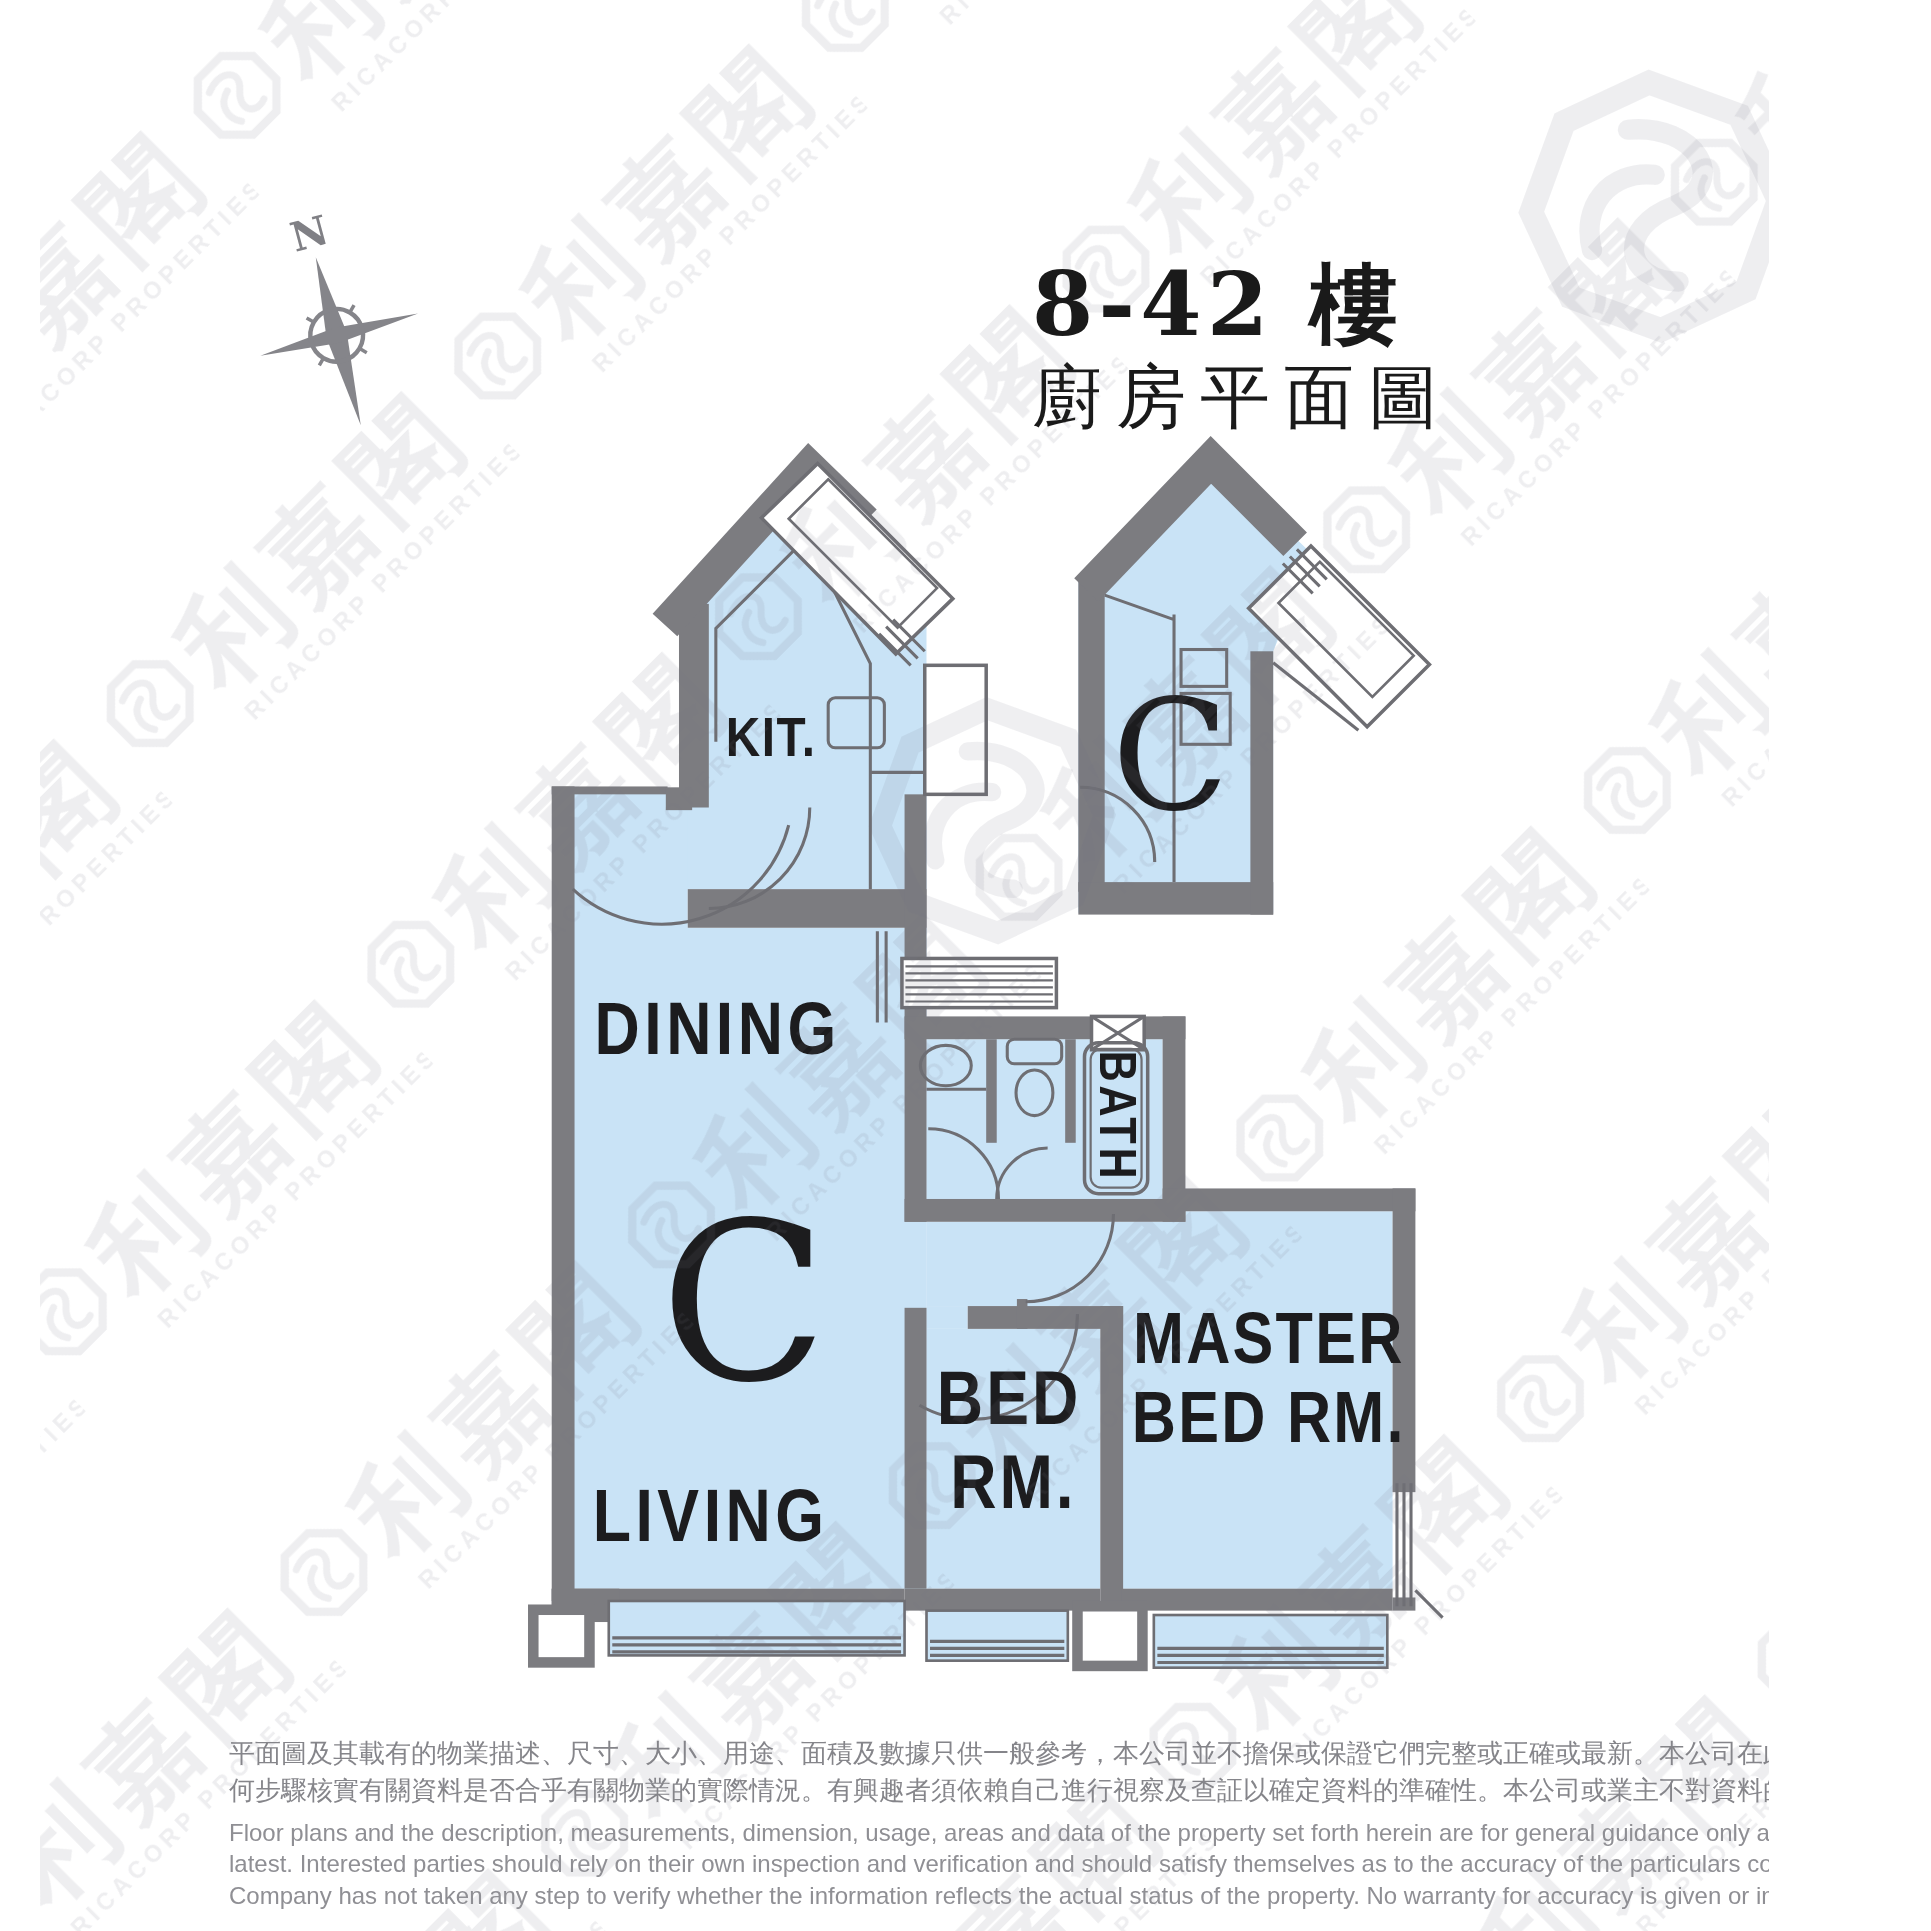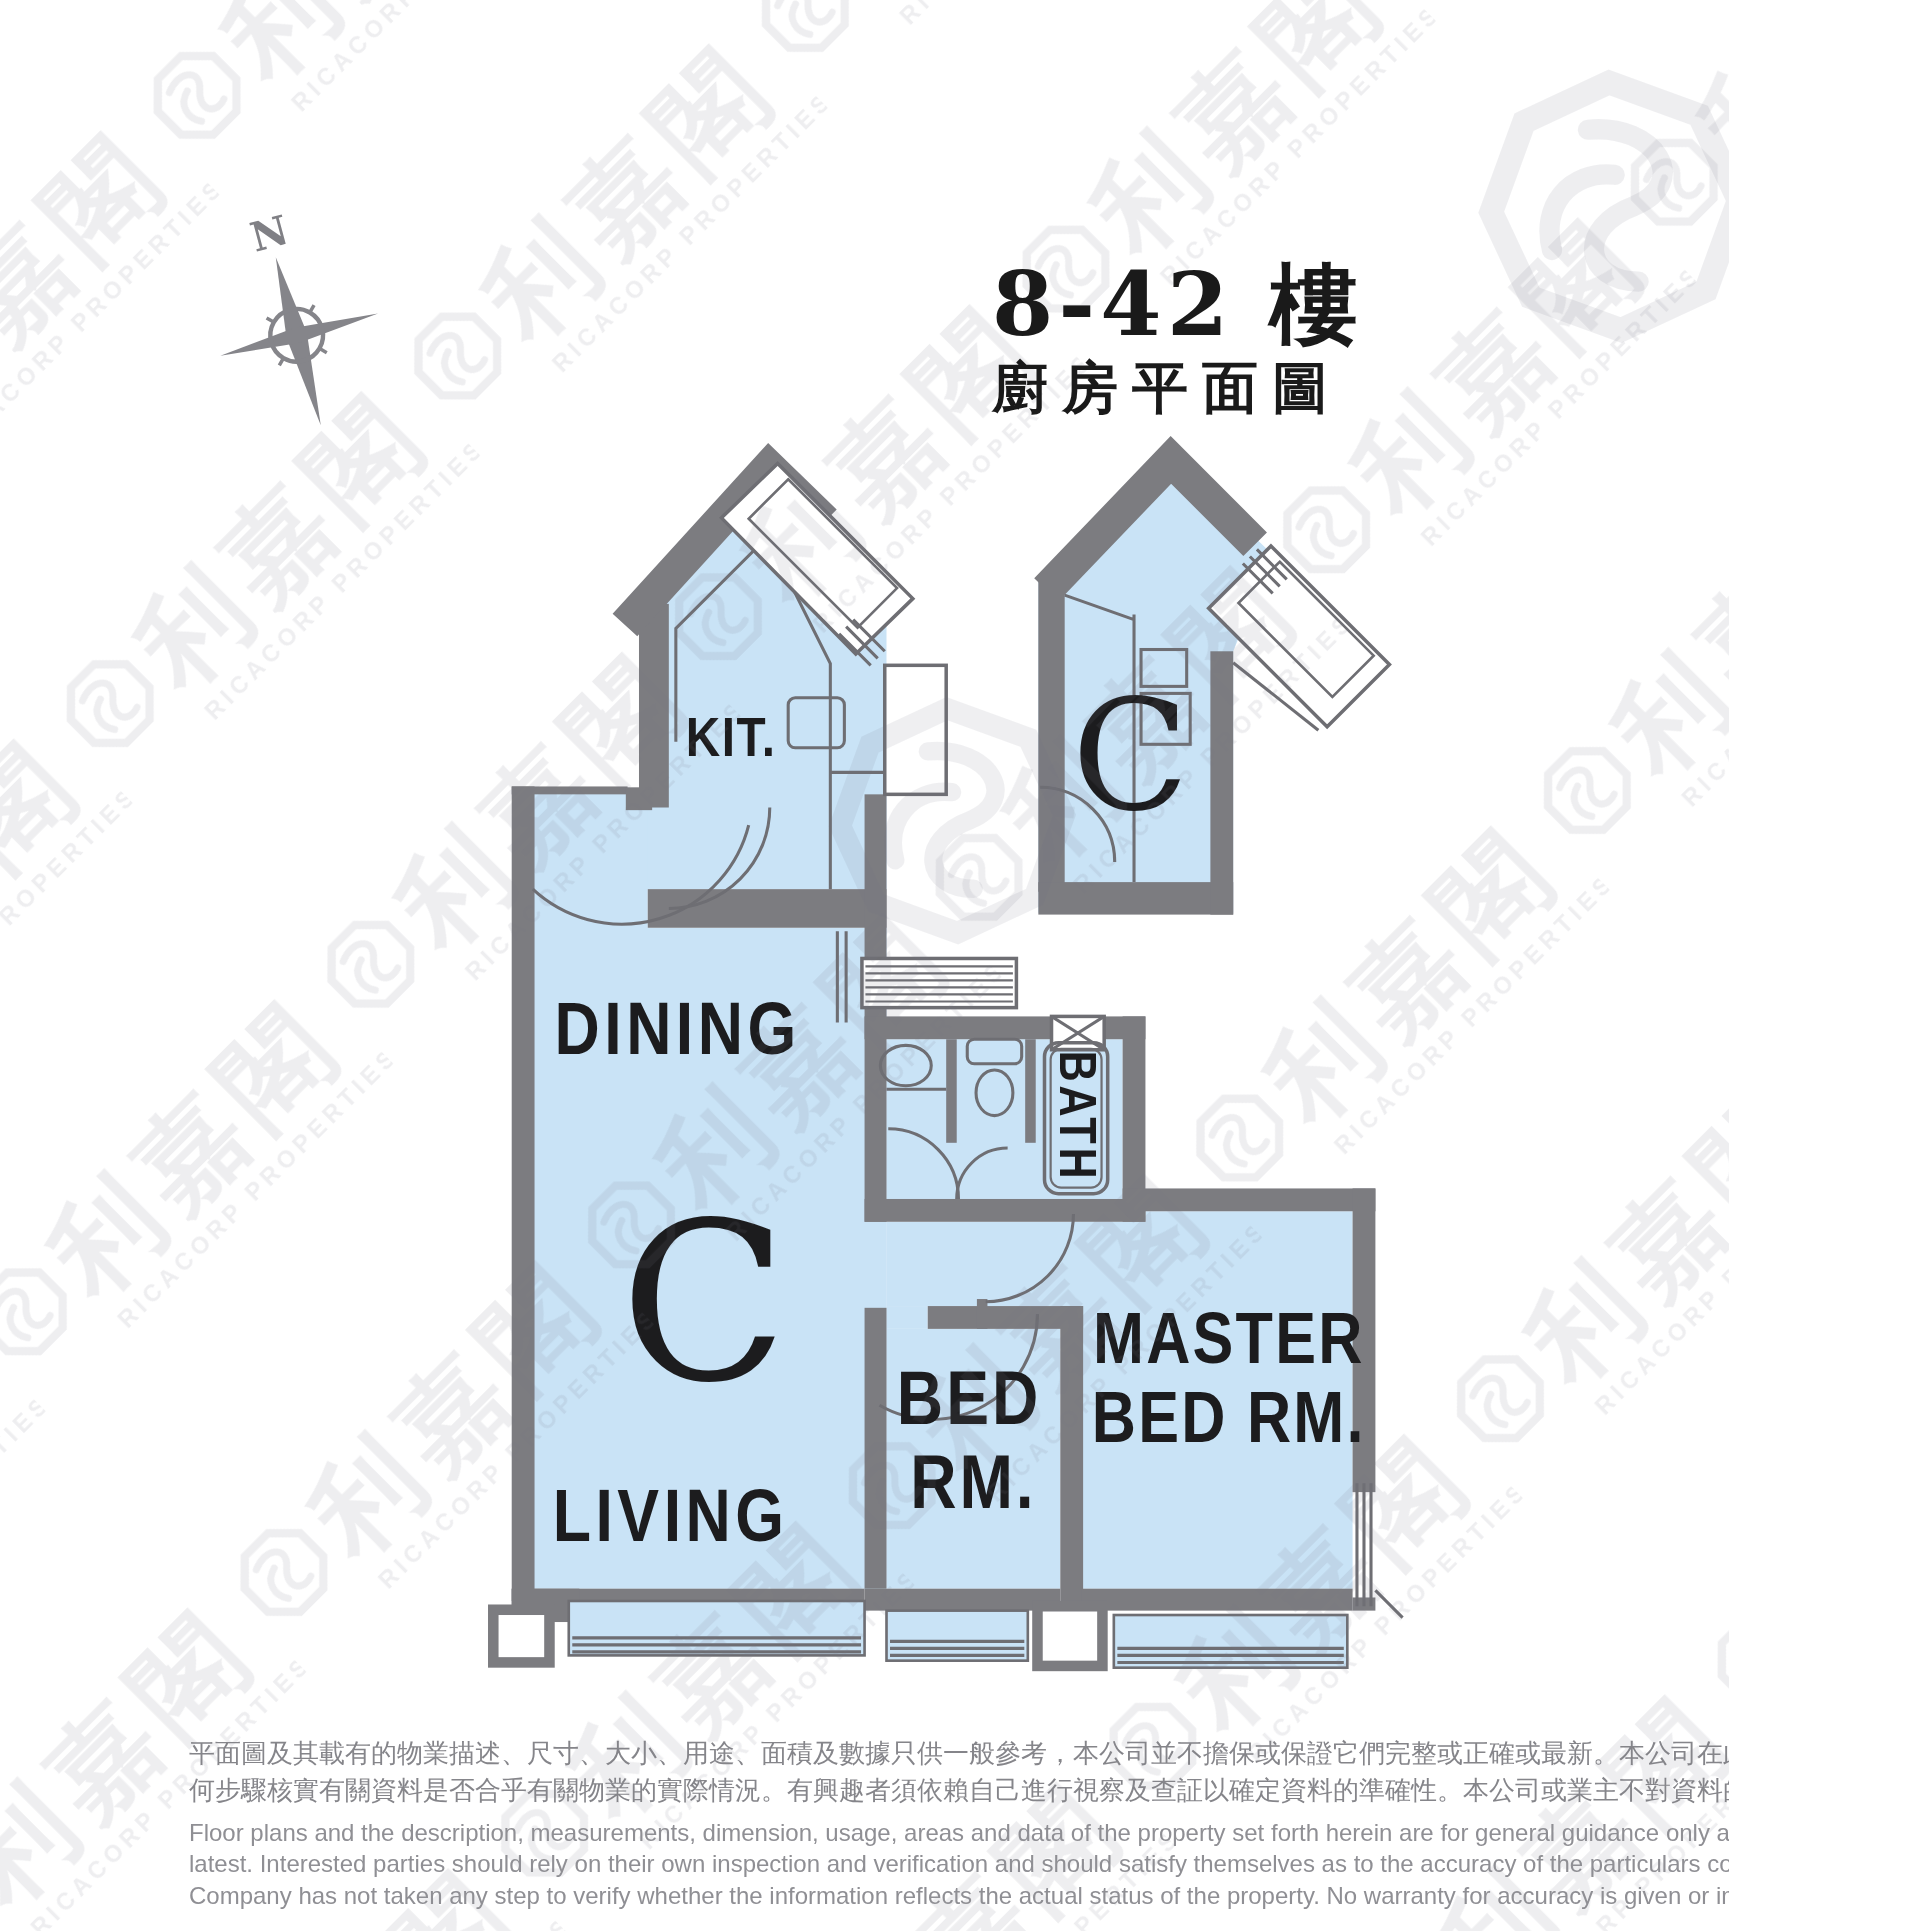--- a/index.html
+++ b/index.html
@@ -1,33 +1,33 @@
 <!DOCTYPE html>
 <html style="font-size:14px"><head>
 <meta charset="utf-8">
 <style>
   html,body{margin:0;padding:0;background:#fff;}
   .page{position:relative;width:1729px;height:1931px;background:#fff;overflow:hidden;
-        font-family:"Liberation Sans",sans-serif;}
+        font-family:"Liberation Sans",sans-serif;margin-left:40px;}
   .plan-svg{position:absolute;left:0;top:0;width:1931px;height:1931px;}
   
   .floor{fill:#c9e3f6;}
   .wall{fill:#7c7c80;}
   .wline{stroke:#7c7c80;fill:none;}
   .tl{stroke:#6e6e73;stroke-width:3.5;fill:none;}
   .tlw{stroke:#6e6e73;stroke-width:4;fill:#ffffff;}
   .band{fill:#c9e3f6;stroke:#6e6e73;stroke-width:3;}
   .lbl{fill:#1c1c1e;font-family:"Liberation Sans",sans-serif;font-weight:bold;}
   .unitc{fill:#1c1c1e;font-family:"DejaVu Serif","Liberation Serif",serif;font-weight:normal;}
   .wmtext{font-family:"Liberation Sans",sans-serif;font-weight:bold;}
   
   .title-line1{position:absolute;left:992px;top:246px;color:#1a1a1a;
       font-family:"DejaVu Serif","Liberation Serif",serif;font-size:88px;font-weight:bold;letter-spacing:5.3px;}
   .title-line2{position:absolute;left:992px;top:351px;color:#1a1a1a;
-      font-family:"Liberation Sans",sans-serif;font-size:56px;font-weight:bold;letter-spacing:14px;}
+      font-family:"Liberation Sans",sans-serif;font-size:70px;font-weight:normal;letter-spacing:14px;}
   .disc{position:absolute;left:189px;width:1580px;white-space:nowrap;}
   .disc-zh{color:#85858a;font-size:26px;}
   .disc-en{color:#8f8f94;font-size:24px;}
 </style>
 </head>
 <body>
 
 <div class="page">
 
 <svg class="plan-svg" viewBox="0 0 2200 2200">

